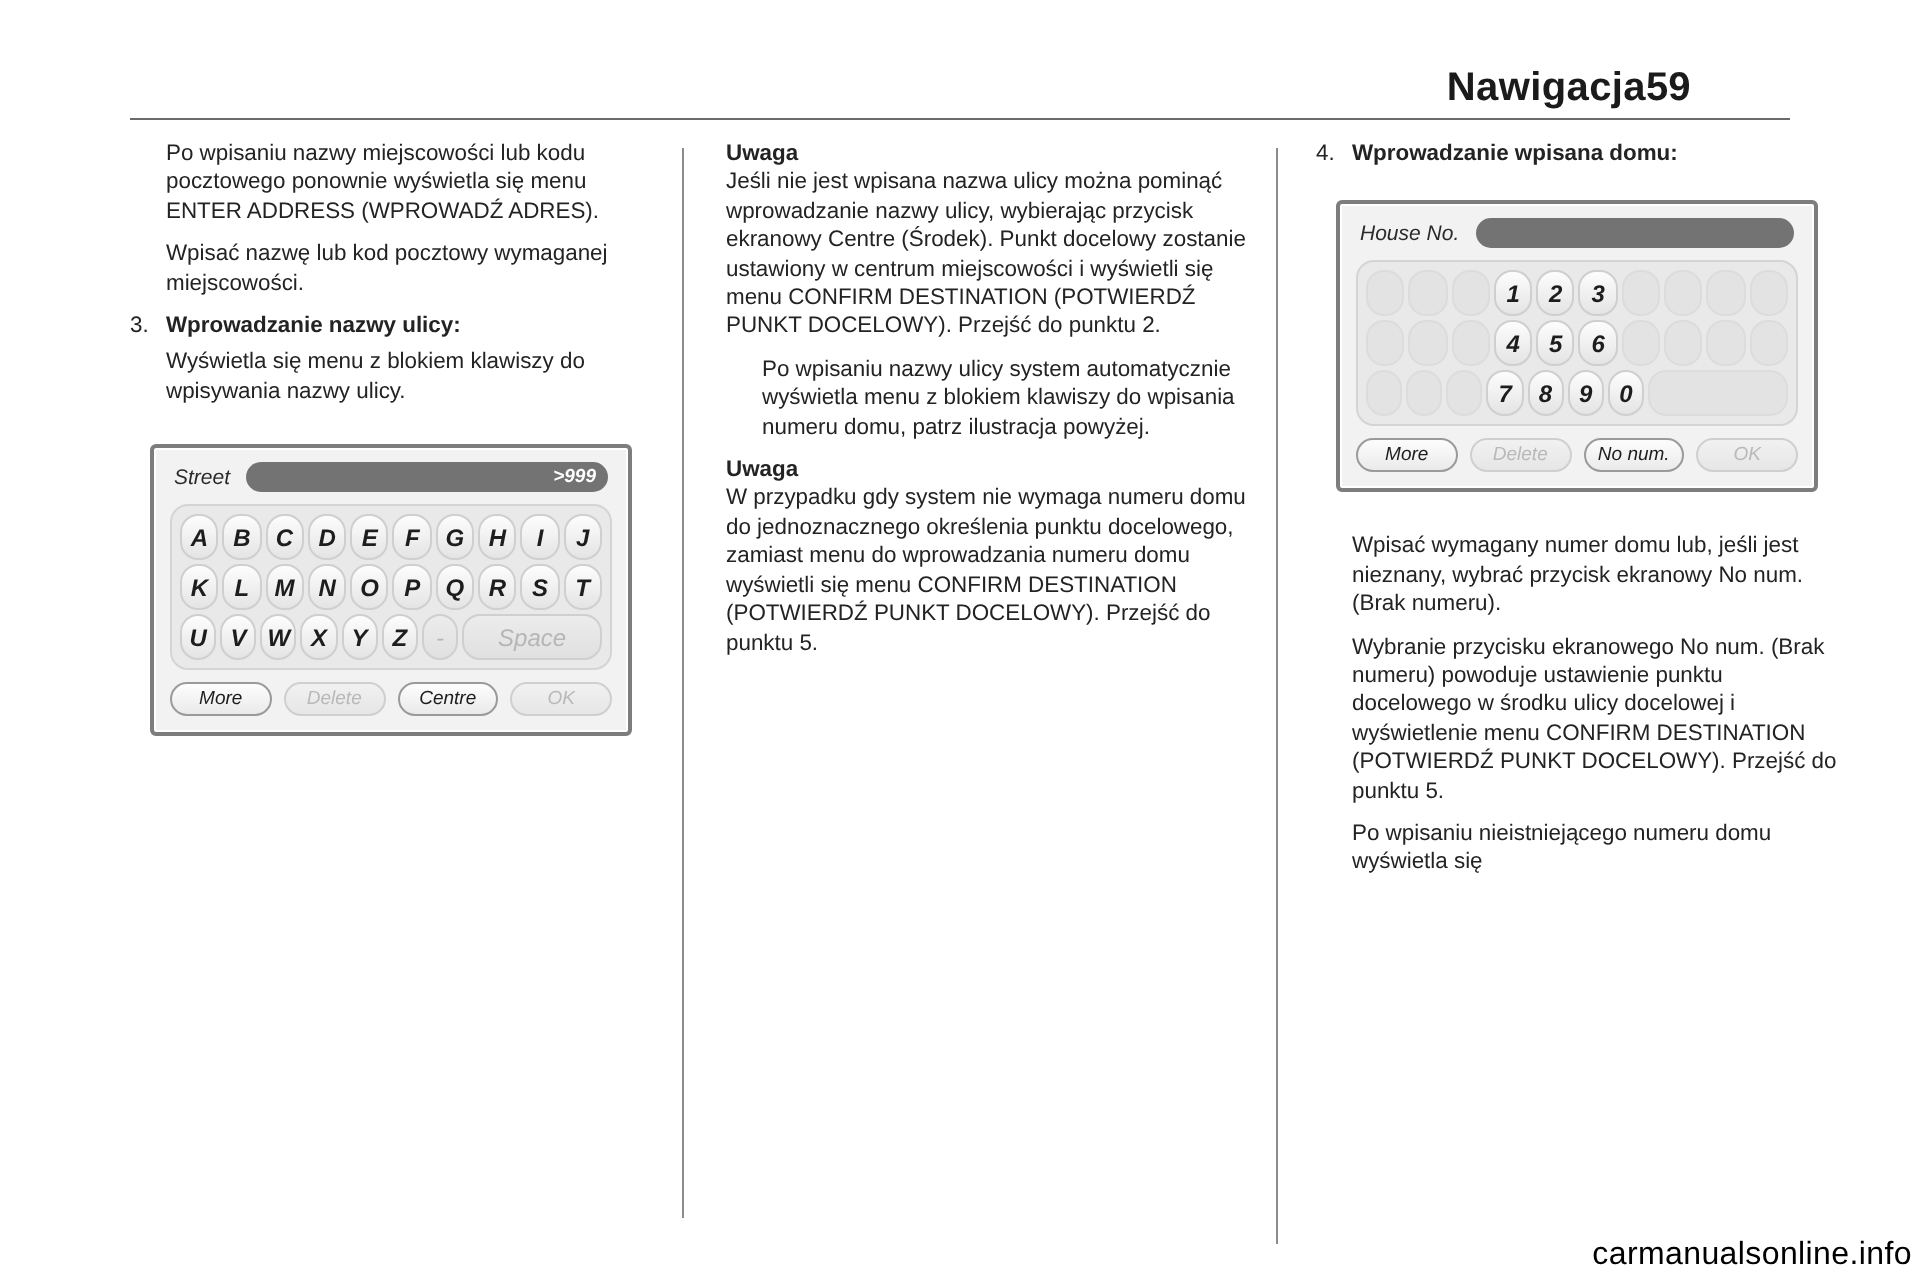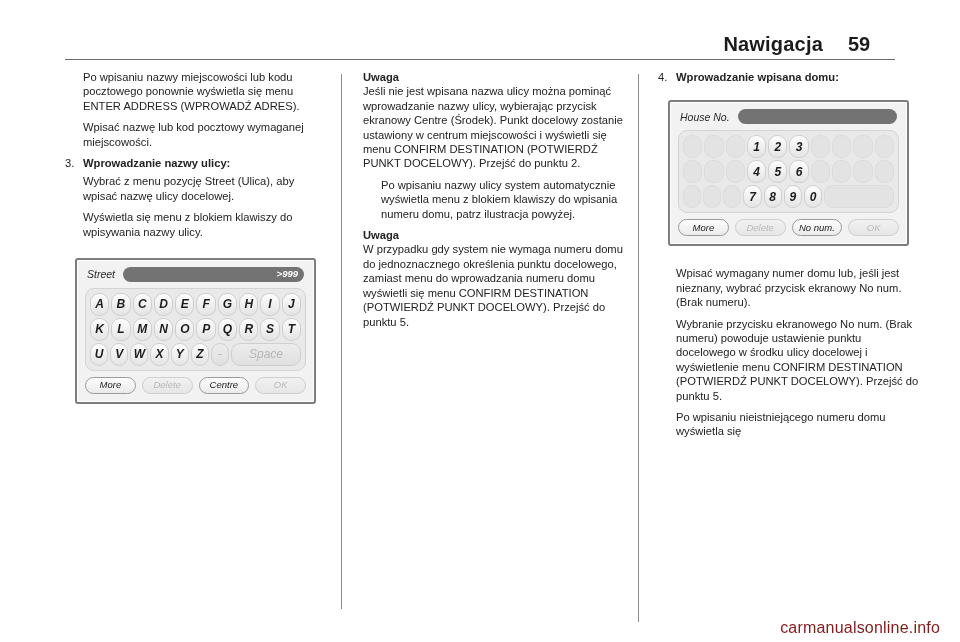--- a/index.html
+++ b/index.html
@@ -33,21 +33,21 @@
     color: #1b1b1b;
     letter-spacing: 0.2px;
     line-height: 1;
   }
   .header-page {
     font-size: 20px;
     font-weight: bold;
     color: #1b1b1b;
     line-height: 1;
     width: 72px;
-    text-align: center;
+    text-align: left;
   }
   .header-rule {
     position: absolute;
     left: 65px; top: 59px;
     width: 830px;
     height: 1px;
     background: #6b6b6b;
   }
 
   
@@ -212,23 +212,23 @@
     width: 960px; height: 34px;
   }
   .footer-rule {
     position: absolute;
     left: 638px; top: 0;
     width: 1px; height: 14px;
     background: #8c8c8c;
   }
   .watermark {
     position: absolute;
-    right: 20px; bottom: 5px;
+    right: 4px; bottom: 5px;
     font-size: 16px;
-    color: #7f1d1d;
+    color: #000000;
     letter-spacing: 0.2px;
   }
 </style>
 </head>
 <body>
 
 <div class="page">
 
   <div class="header">
     <span class="header-title">Nawigacja</span>
@@ -244,21 +244,20 @@
     <div class="col col-1">
 
       <p class="p-indent">Po wpisaniu nazwy miejscowości lub kodu pocztowego ponownie wyświetla się menu ENTER ADDRESS (WPROWADŹ ADRES).</p>
       <p class="p-indent">Wpisać nazwę lub kod pocztowy wymaganej miejscowości.</p>
 
       <p class="step">
         <span class="num">3.</span>
         <span>Wprowadzanie nazwy ulicy:</span>
       </p>
 
-      <p class="p-indent2">Wybrać z menu pozycję Street (Ulica), aby wpisać nazwę ulicy docelowej.</p>
       <p class="p-indent2">Wyświetla się menu z blokiem klawiszy do wpisywania nazwy ulicy.</p>
 
       <div class="figure">
         <div class="fig-inner">
 
           <div class="fig-topline">
             <span class="fig-label">Street</span>
             <span class="fig-entry">
               <span>&gt;999</span>
             </span>

